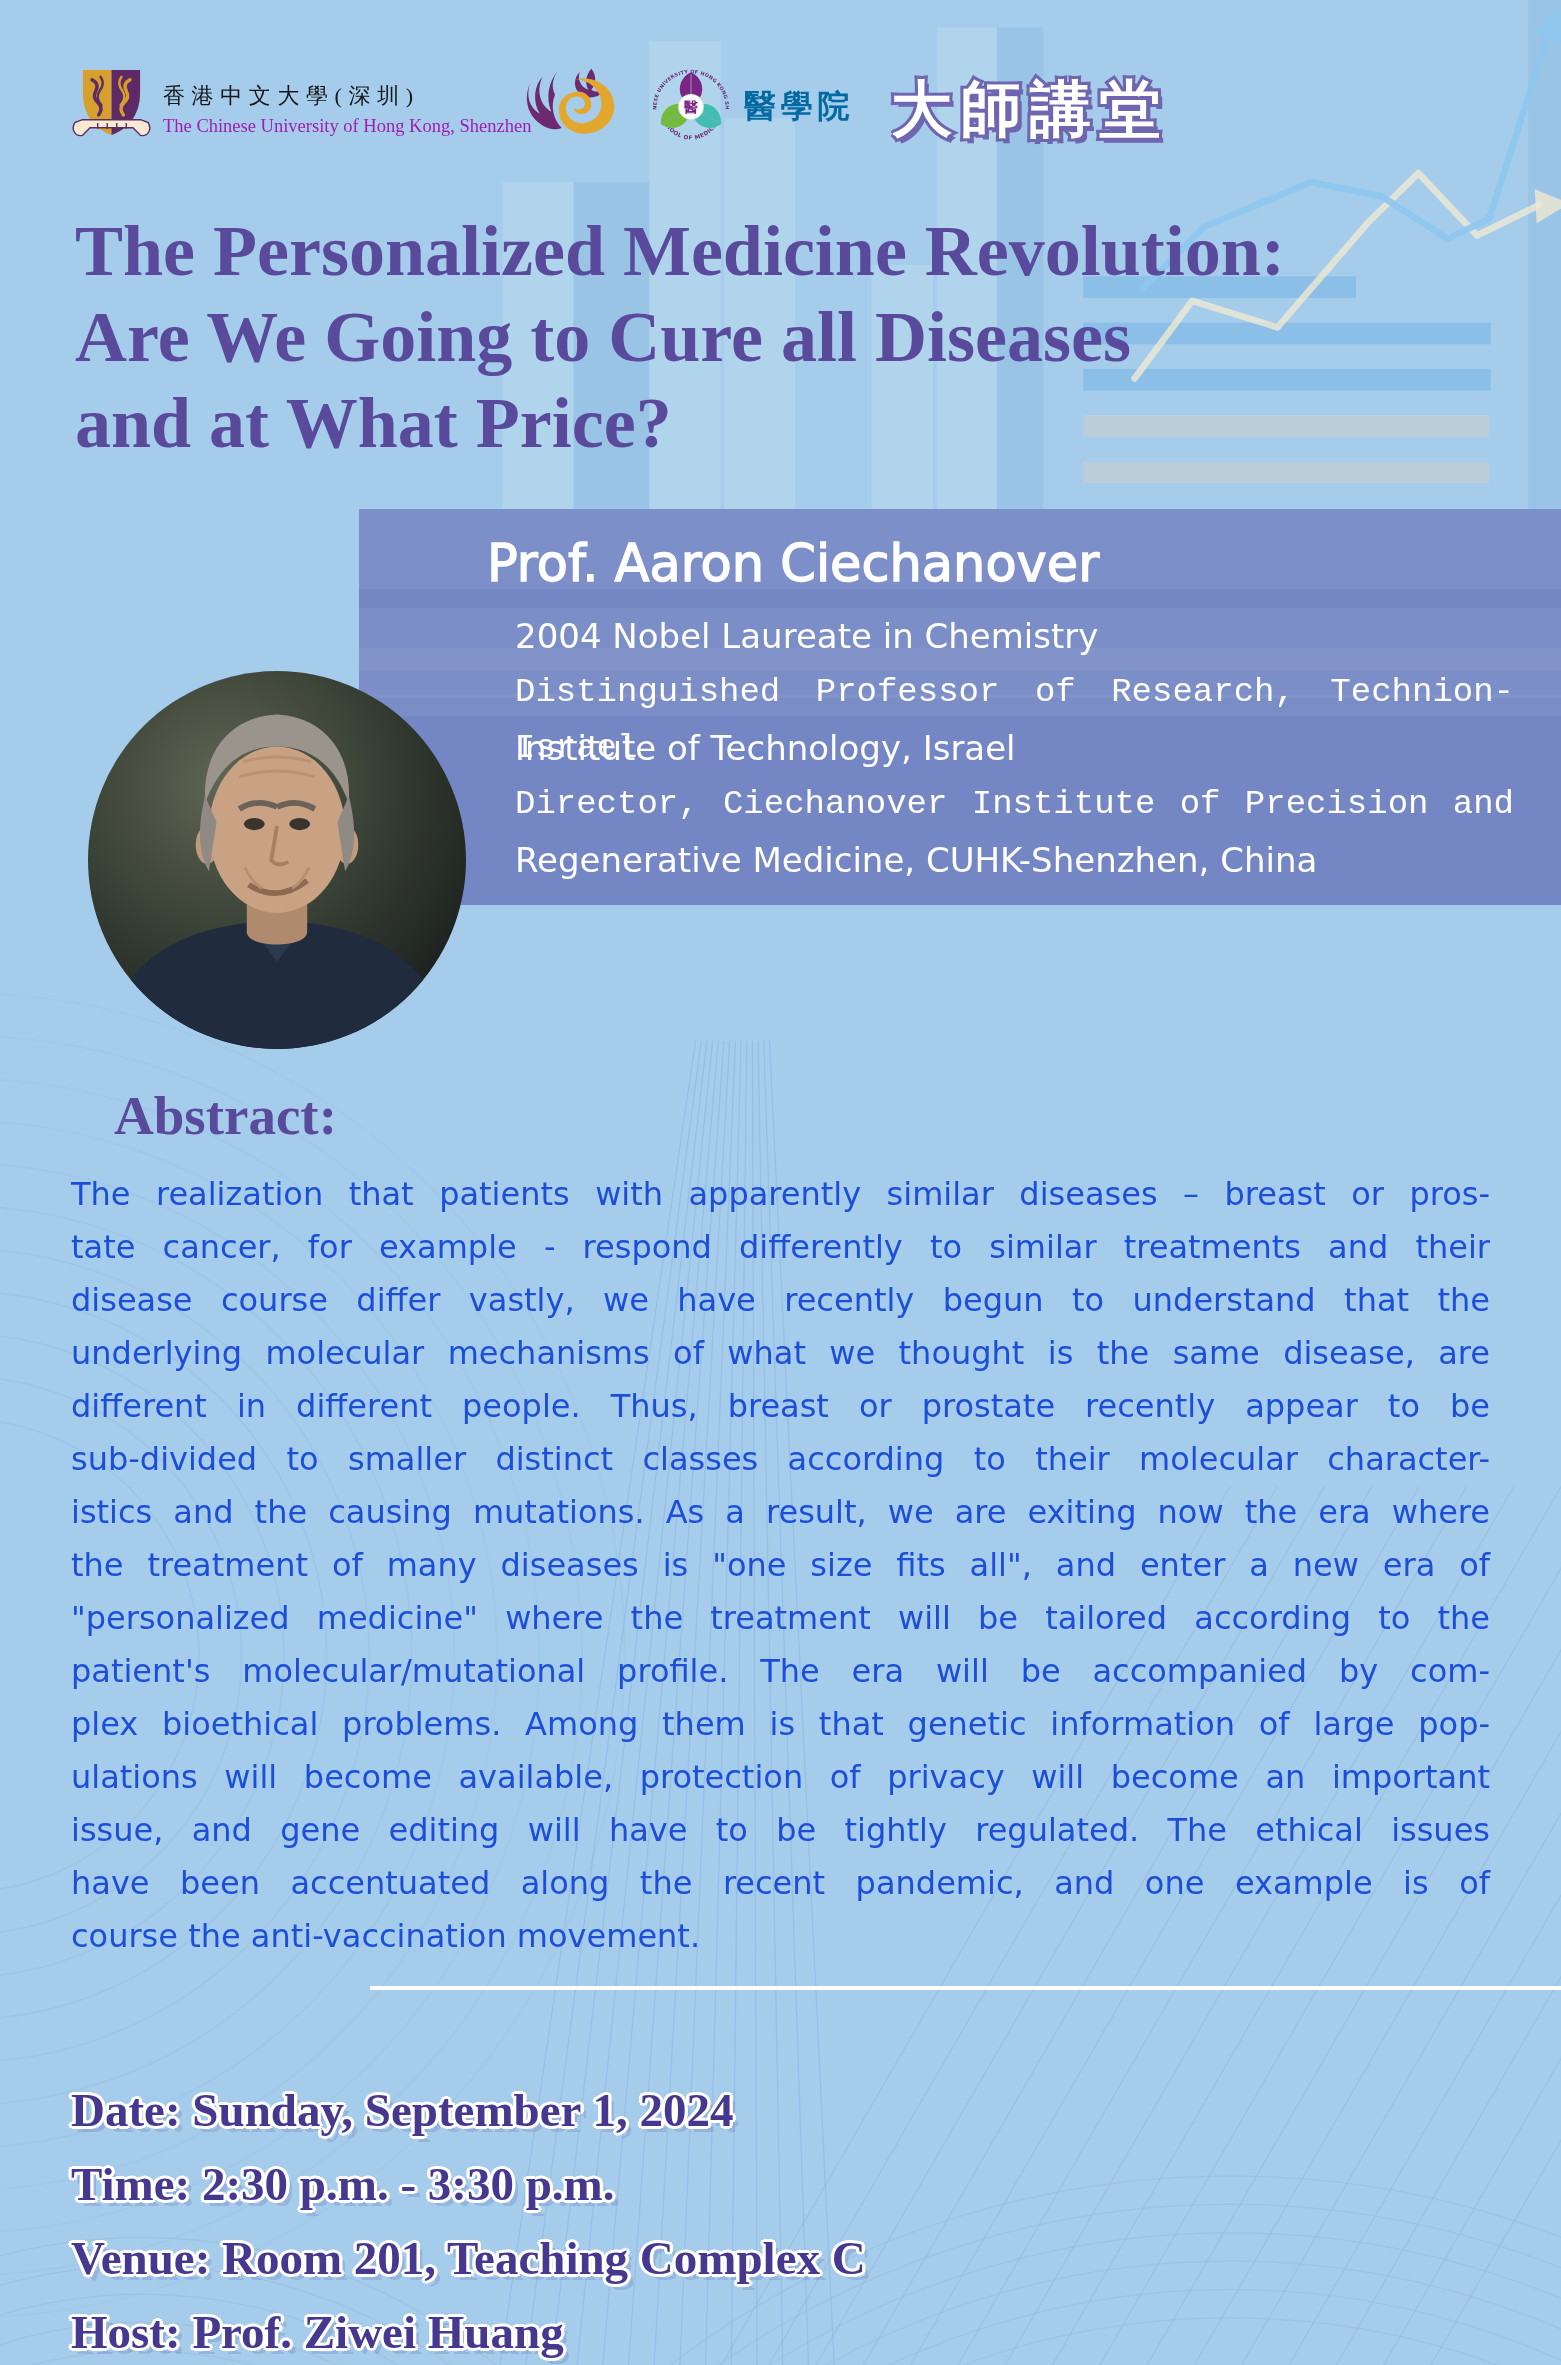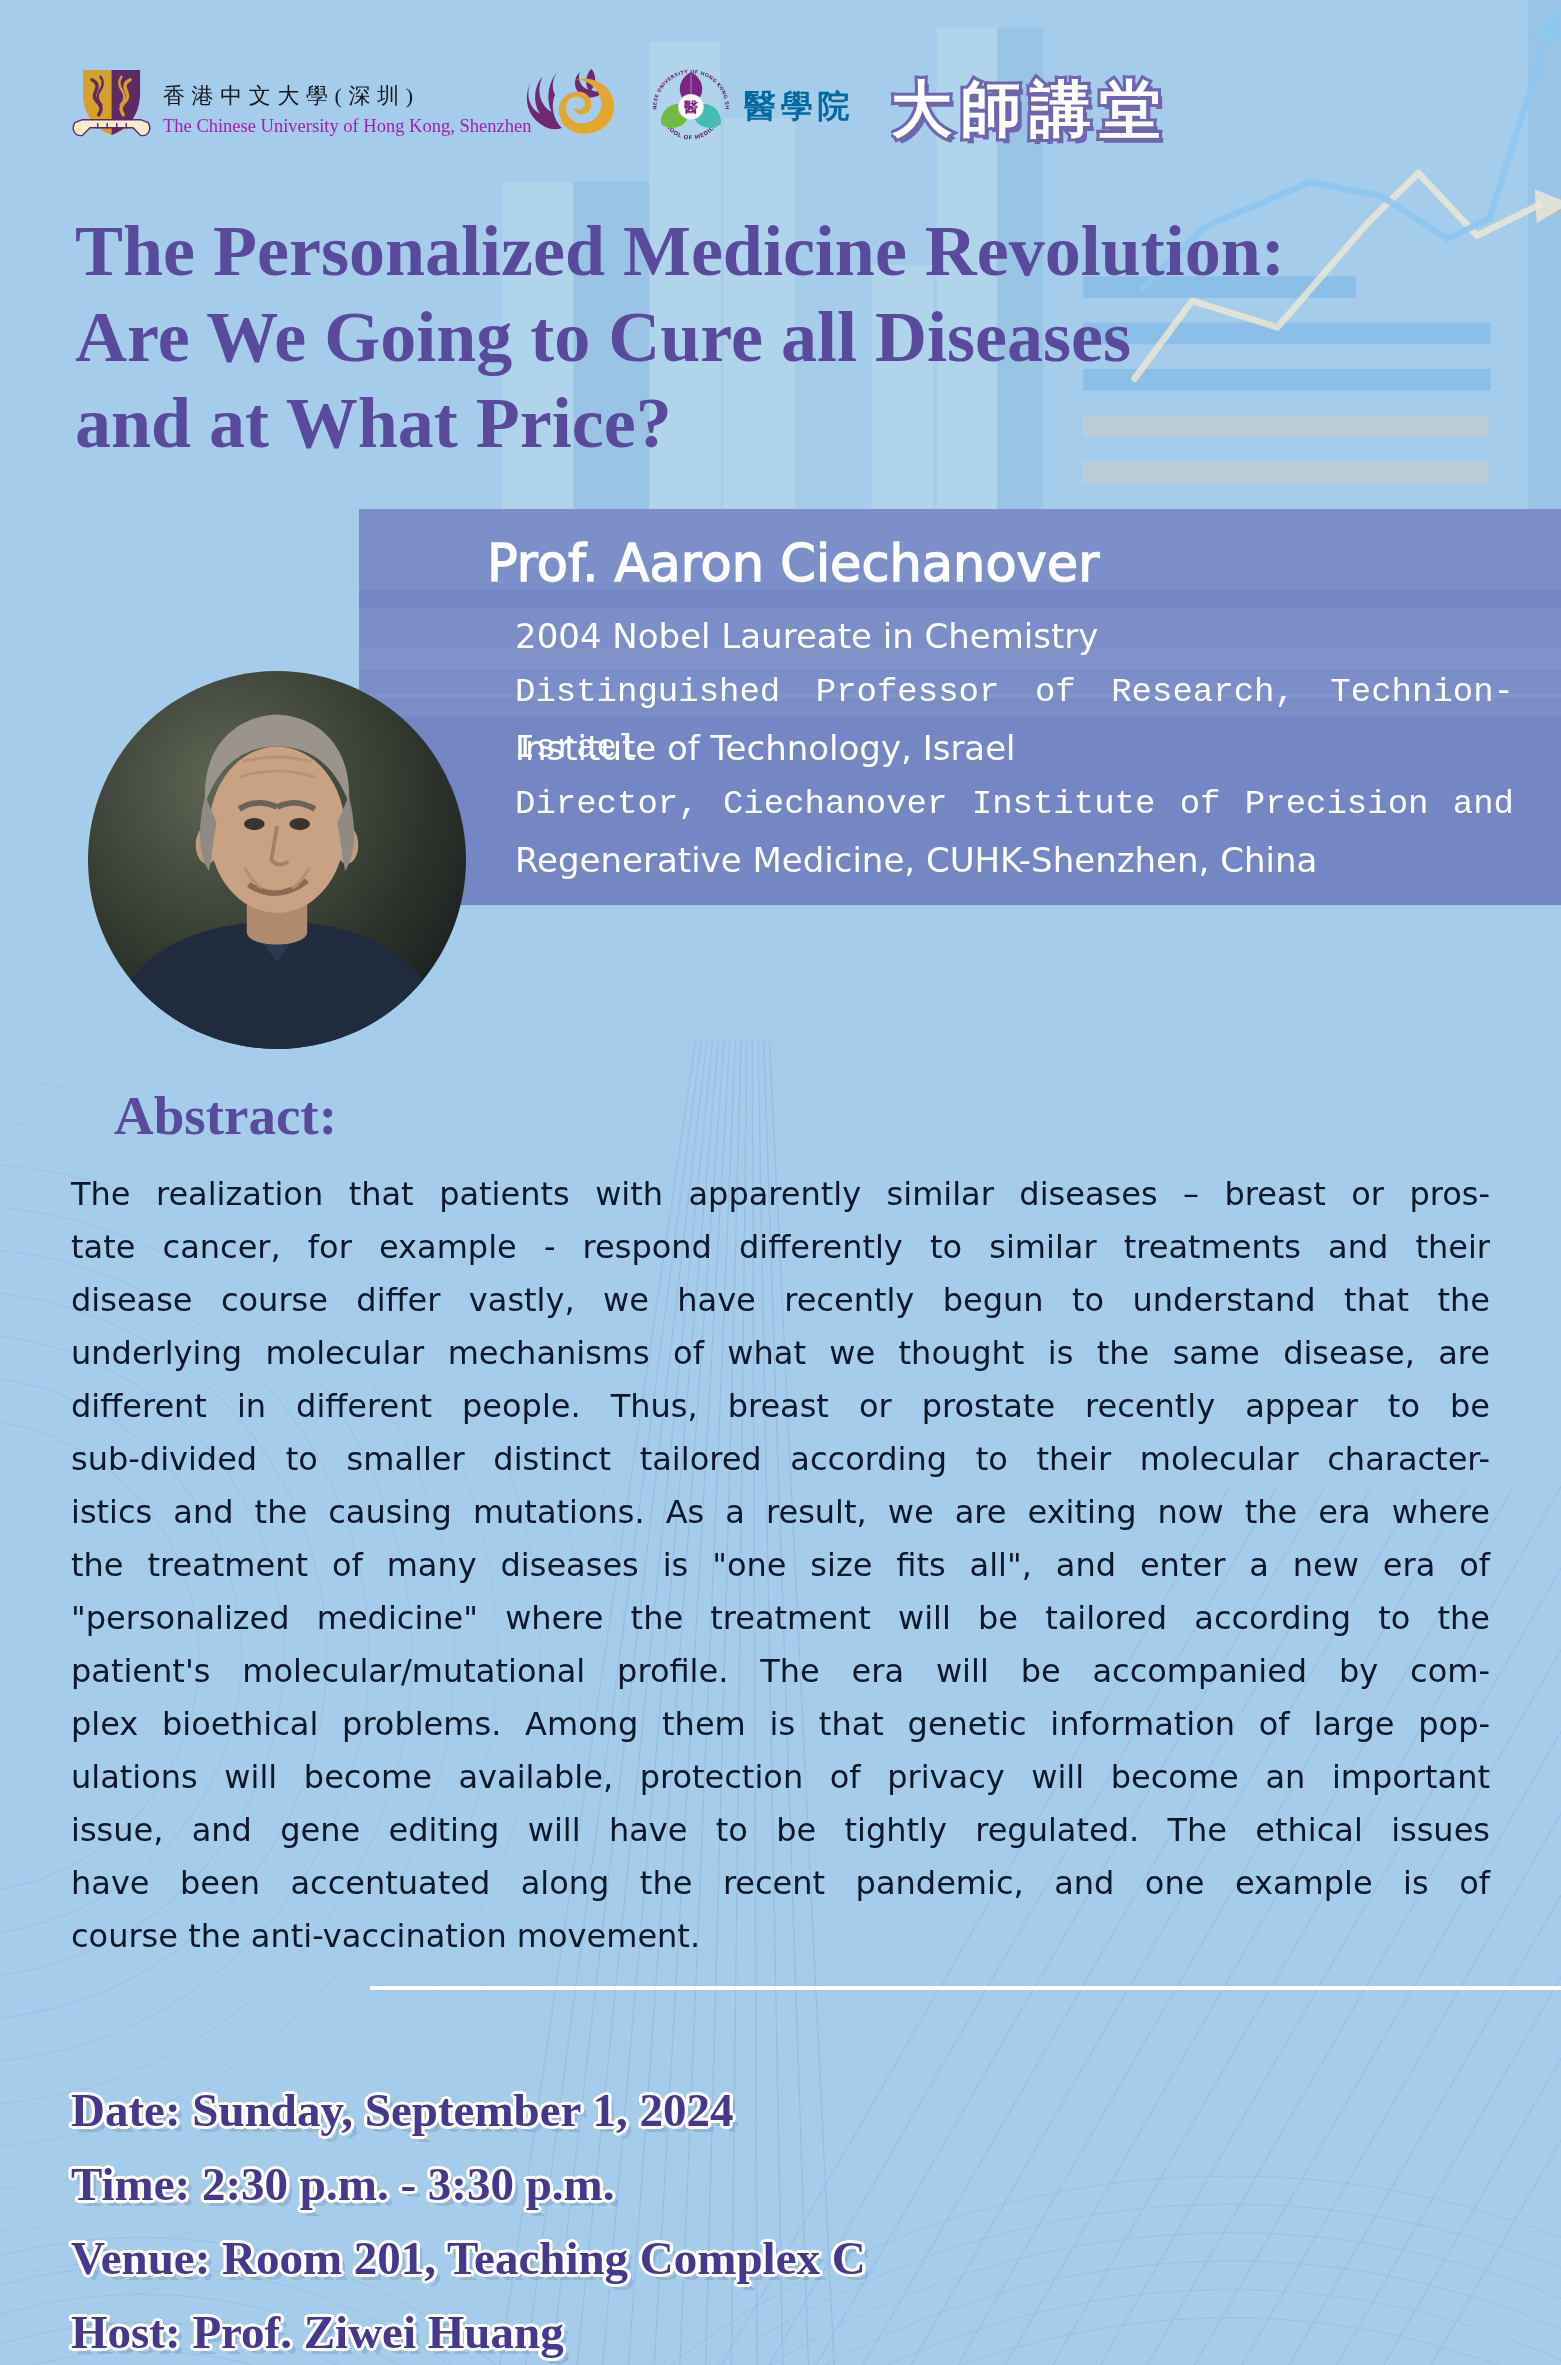--- a/index.html
+++ b/index.html
@@ -32,21 +32,21 @@
   .spk-name{left:487px;top:534px;font-size:51px;color:#ffffff;-webkit-text-stroke:1.4px #ffffff;white-space:nowrap;}
   .spk-lines{left:487px;top:608px;width:999px;font-size:34px;color:#ffffff;margin-left:28px;}
   .spk-lines .ln{height:56px;line-height:56px;white-space:nowrap;}
   .spk-lines .just{text-align:justify;text-align-last:justify;white-space:normal;font-family:Liberation Mono, monospace;}
 
   
   .photo{left:88px;top:671px;width:378px;height:378px;border-radius:50%;overflow:hidden;}
 
   
   .ab-head{left:75px;top:1084px;font-family:"Liberation Serif",serif;font-weight:bold;font-size:55px;color:#5a4a9c;margin-left:39px;}
-  .ab-body{left:71px;top:1168px;width:1419px;font-size:32px;color:#0f172a;}
+  .ab-body{left:71px;top:1168px;width:1419px;font-size:32px;color:#1d4ed8;}
   .ab-body .al{height:53px;line-height:53px;white-space:nowrap;}
   .ab-body .just{text-align:justify;text-align-last:justify;white-space:normal;}
 
   
   .divider{left:370px;top:1986px;width:1191px;height:3.8px;background:rgba(255,255,255,0.95);}
   .details{left:71px;top:2073px;font-family:"Liberation Serif",serif;font-weight:bold;font-size:47px;color:#46388e;}
   .details .dl{height:74px;line-height:74px;white-space:nowrap;
       text-shadow:-3.3px 0 0 #fff,3.3px 0 0 #fff,0 -3.3px 0 #fff,0 3.3px 0 #fff,
                   -2.4px -2.4px 0 #fff,2.4px -2.4px 0 #fff,-2.4px 2.4px 0 #fff,2.4px 2.4px 0 #fff,
                   5.7px 5.7px 0 rgba(110,120,190,0.30);}
@@ -262,21 +262,21 @@
     </svg>
   </div>
 
   <div class="abs ab-head">Abstract:</div>
   <div class="abs ab-body">
     <div class="al just">The realization that patients with apparently similar diseases – breast or pros-</div>
     <div class="al just">tate cancer, for example - respond differently to similar treatments and their</div>
     <div class="al just">disease course differ vastly, we have recently begun to understand that the</div>
     <div class="al just">underlying molecular mechanisms of what we thought is the same disease, are</div>
     <div class="al just">different in different people. Thus, breast or prostate recently appear to be</div>
-    <div class="al just">sub-divided to smaller distinct tailored according to their molecular character-</div>
+    <div class="al just">sub-divided to smaller distinct classes according to their molecular character-</div>
     <div class="al just">istics and the causing mutations. As a result, we are exiting now the era where</div>
     <div class="al just">the treatment of many diseases is "one size fits all", and enter a new era of</div>
     <div class="al just">"personalized medicine" where the treatment will be tailored according to the</div>
     <div class="al just">patient's molecular/mutational profile. The era will be accompanied by com-</div>
     <div class="al just">plex bioethical problems. Among them is that genetic information of large pop-</div>
     <div class="al just">ulations will become available, protection of privacy will become an important</div>
     <div class="al just">issue, and gene editing will have to be tightly regulated. The ethical issues</div>
     <div class="al just">have been accentuated along the recent pandemic, and one example is of</div>
     <div class="al">course the anti-vaccination movement.</div>
   </div>

